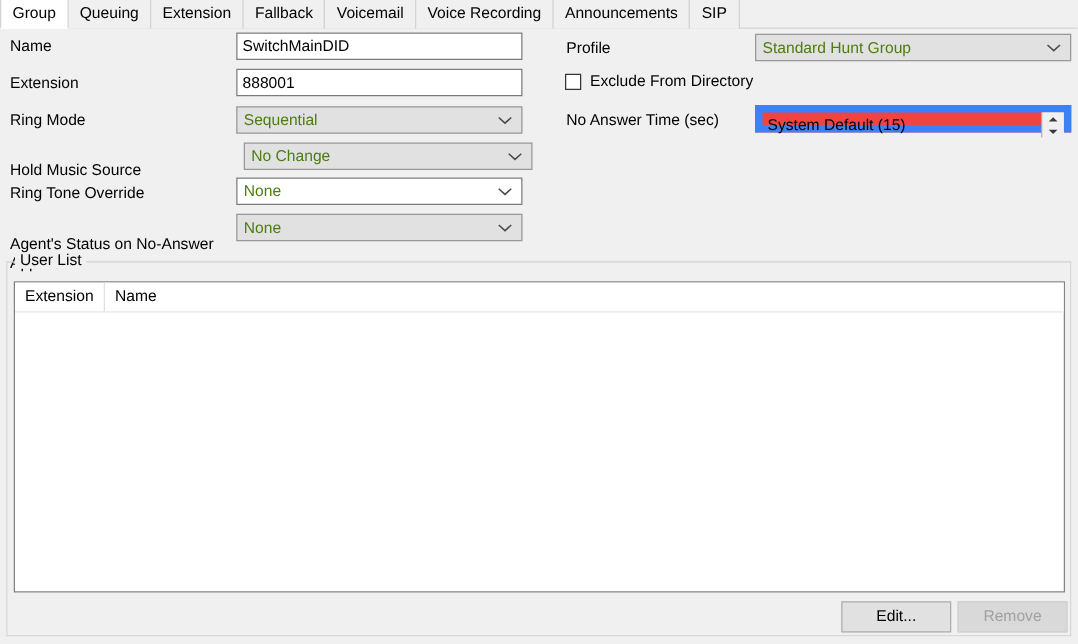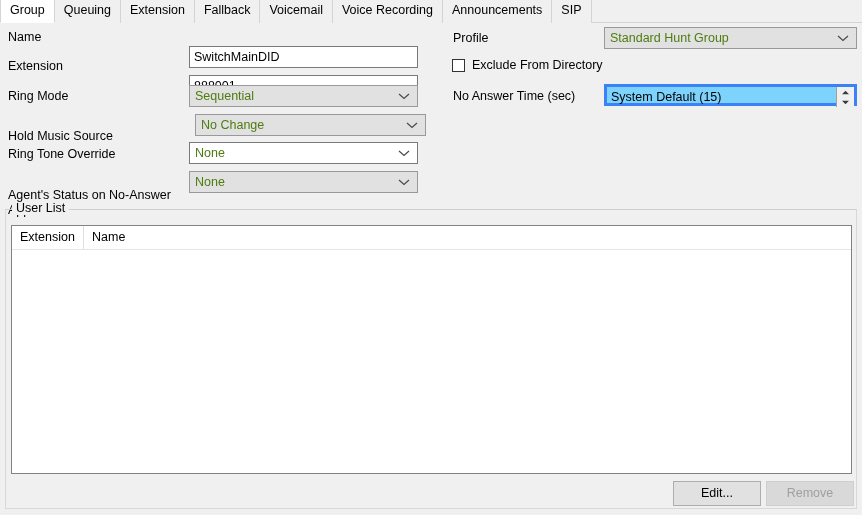--- a/index.html
+++ b/index.html
@@ -72,21 +72,20 @@
     box-sizing: border-box;
     background: #ffffff;
     border: 1px solid #7a7a7a;
     font-family: "Liberation Sans", sans-serif;
     font-size: 12.5px;
     color: #000;
     padding: 0 4px;
     line-height: 20px;
     height: 22px;
     outline: none;
-    margin-top: 20px;
   }
 
   .combo {
     position: absolute;
     box-sizing: border-box;
     height: 22px;
     border: 1px solid #999999;
     background: #e1e1e1;
     font-size: 12.5px;
     color: #4d7c0f;
@@ -108,22 +107,22 @@
     height: 20px;
     width: 14px;
   }
   .combo .carrow svg { position: absolute; top: 6px; left: 1px; }
 
   
   .spin-wrap {
     position: absolute;
     box-sizing: border-box;
     height: 22px;
-    border: 3px solid #3b82f6;
-    background: #7dd3fc;
+    border: 6px solid #3b82f6;
+    background: #ef4444;
   }
   .spin-wrap .stext {
     position: absolute;
     left: 4px;
     top: 0;
     line-height: 20px;
     font-size: 12.5px;
     color: #000;
     white-space: nowrap;
   }

